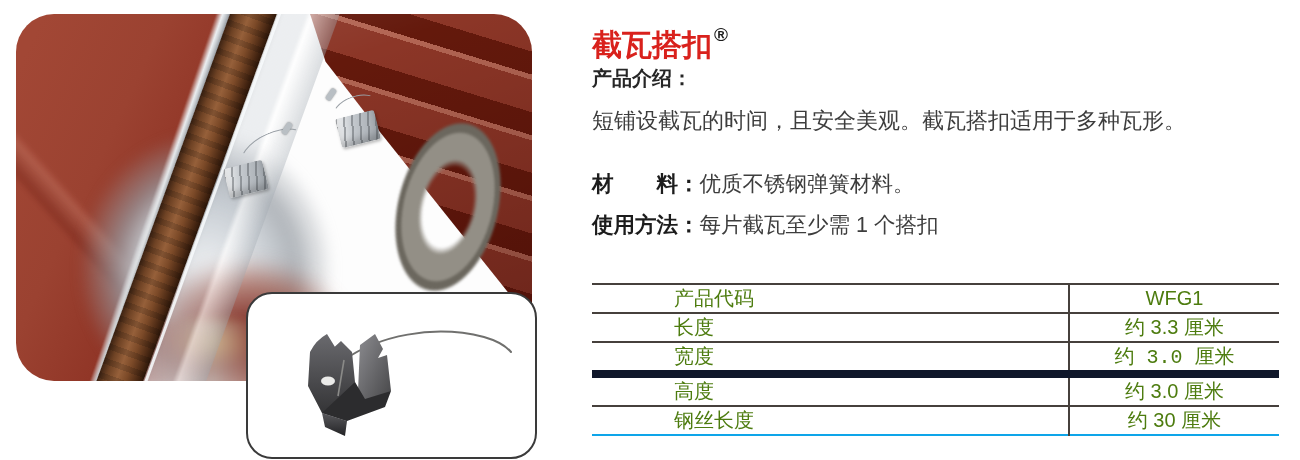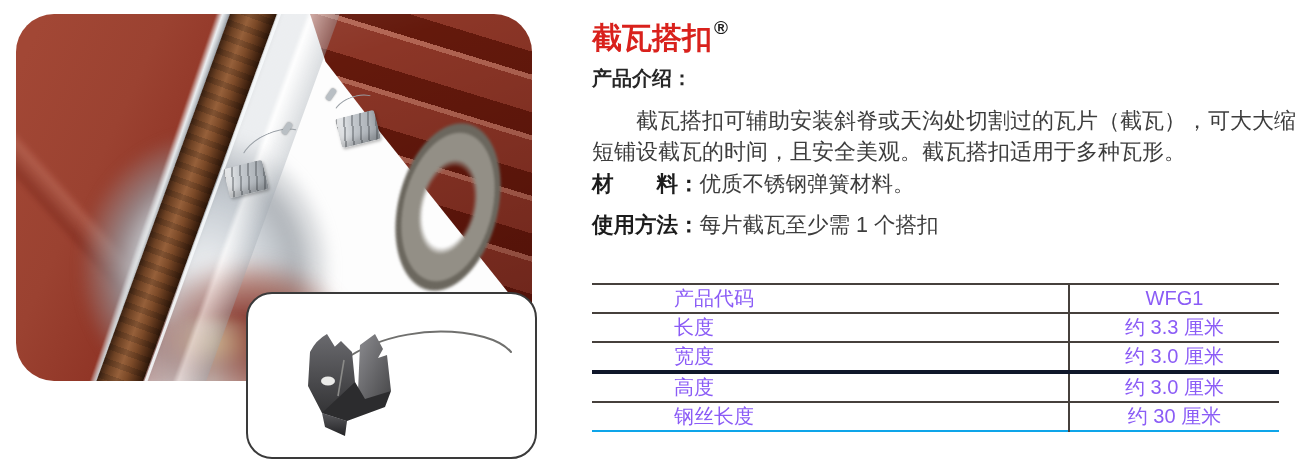--- a/index.html
+++ b/index.html
@@ -63,21 +63,21 @@
          box-shadow:0 0 2px rgba(0,0,0,.4);}
   .screw-a{left:268px;top:108px;transform:rotate(35deg);}
   .screw-b{left:312px;top:74px;transform:rotate(35deg);}
 
   
   .inset{position:absolute;left:246px;top:292px;width:287px;height:163px;background:#ffffff;
          border:2px solid #3a3a3a;border-radius:26px;z-index:3;overflow:hidden;}
   .inset svg{display:block;}
 
   
-  .title{position:absolute;left:592px;top:12px;font-size:30px;font-weight:bold;line-height:32px;}
+  .title{position:absolute;left:592px;top:12px;font-size:30px;font-weight:bold;line-height:45px;}
   .title sup{font-size:19px;font-weight:bold;vertical-align:14px;margin-left:2px;}
   .heading{position:absolute;left:592px;top:63px;font-size:20px;font-weight:bold;line-height:30px;}
   .desc{position:absolute;left:592px;top:105px;width:706px;font-size:22px;line-height:31px;}
   .desc .l1{text-indent:44px;}
   .spec-line{position:absolute;left:592px;font-size:21.5px;line-height:30px;}
   .spec-line .lab{font-weight:bold;}
   .mat{top:169px;} .use{top:210px;text-align:center;}
 
   
   .spec-table{position:absolute;left:592px;top:283px;width:687px;border-collapse:collapse;
@@ -141,43 +141,42 @@
     </svg>
   </div>
 
   <h1 class="title" style="color:#d9211c;margin:0;">
     <span>截瓦搭扣</span><sup style="color:#1c1c1c;">®</sup>
   </h1>
 
   <div class="heading" style="color:#262626;">产品介绍：</div>
 
   <div class="desc" style="color:#3d3d3d;">
-    <div class="l1">截瓦搭扣可辅助安装斜脊或天沟处切割过的瓦片（截瓦），可大大缩</div>
     <div class="l2">短铺设截瓦的时间，且安全美观。截瓦搭扣适用于多种瓦形。</div>
   </div>
 
   <div class="spec-line mat">
     <span class="lab" style="color:#1c1c1c;">材　　料：</span><span style="color:#3d3d3d;">优质不锈钢弹簧材料。</span>
   </div>
 
   <div class="spec-line use">
     <span class="lab" style="color:#1c1c1c;">使用方法：</span><span style="color:#3d3d3d;">每片截瓦至少需 1 个搭扣</span>
   </div>
 
-  <table class="spec-table" style="color:#8b5cf6;">
+  <table class="spec-table" style="color:#4d7c0f;">
     <tbody>
       <tr style="border-top:2px solid #46403c;border-bottom:2px solid #46403c;">
         <td class="c1" style="border-right:2px solid #46403c;">产品代码</td>
         <td class="c2">WFG1</td>
       </tr>
       <tr style="border-bottom:2px solid #46403c;margin-top:8px;">
         <td class="c1" style="border-right:2px solid #46403c;">长度</td>
         <td class="c2">约 3.3 厘米</td>
       </tr>
-      <tr style="border-bottom:4px solid #0f172a;">
+      <tr style="border-bottom:8px solid #0f172a;font-family:Liberation Mono, monospace;">
         <td class="c1" style="border-right:2px solid #46403c;">宽度</td>
         <td class="c2">约 3.0 厘米</td>
       </tr>
       <tr style="border-bottom:2px solid #46403c;">
         <td class="c1" style="border-right:2px solid #46403c;">高度</td>
         <td class="c2">约 3.0 厘米</td>
       </tr>
       <tr style="border-bottom:2px solid #0ea5e9;">
         <td class="c1" style="border-right:2px solid #46403c;">钢丝长度</td>
         <td class="c2">约 30 厘米</td>

